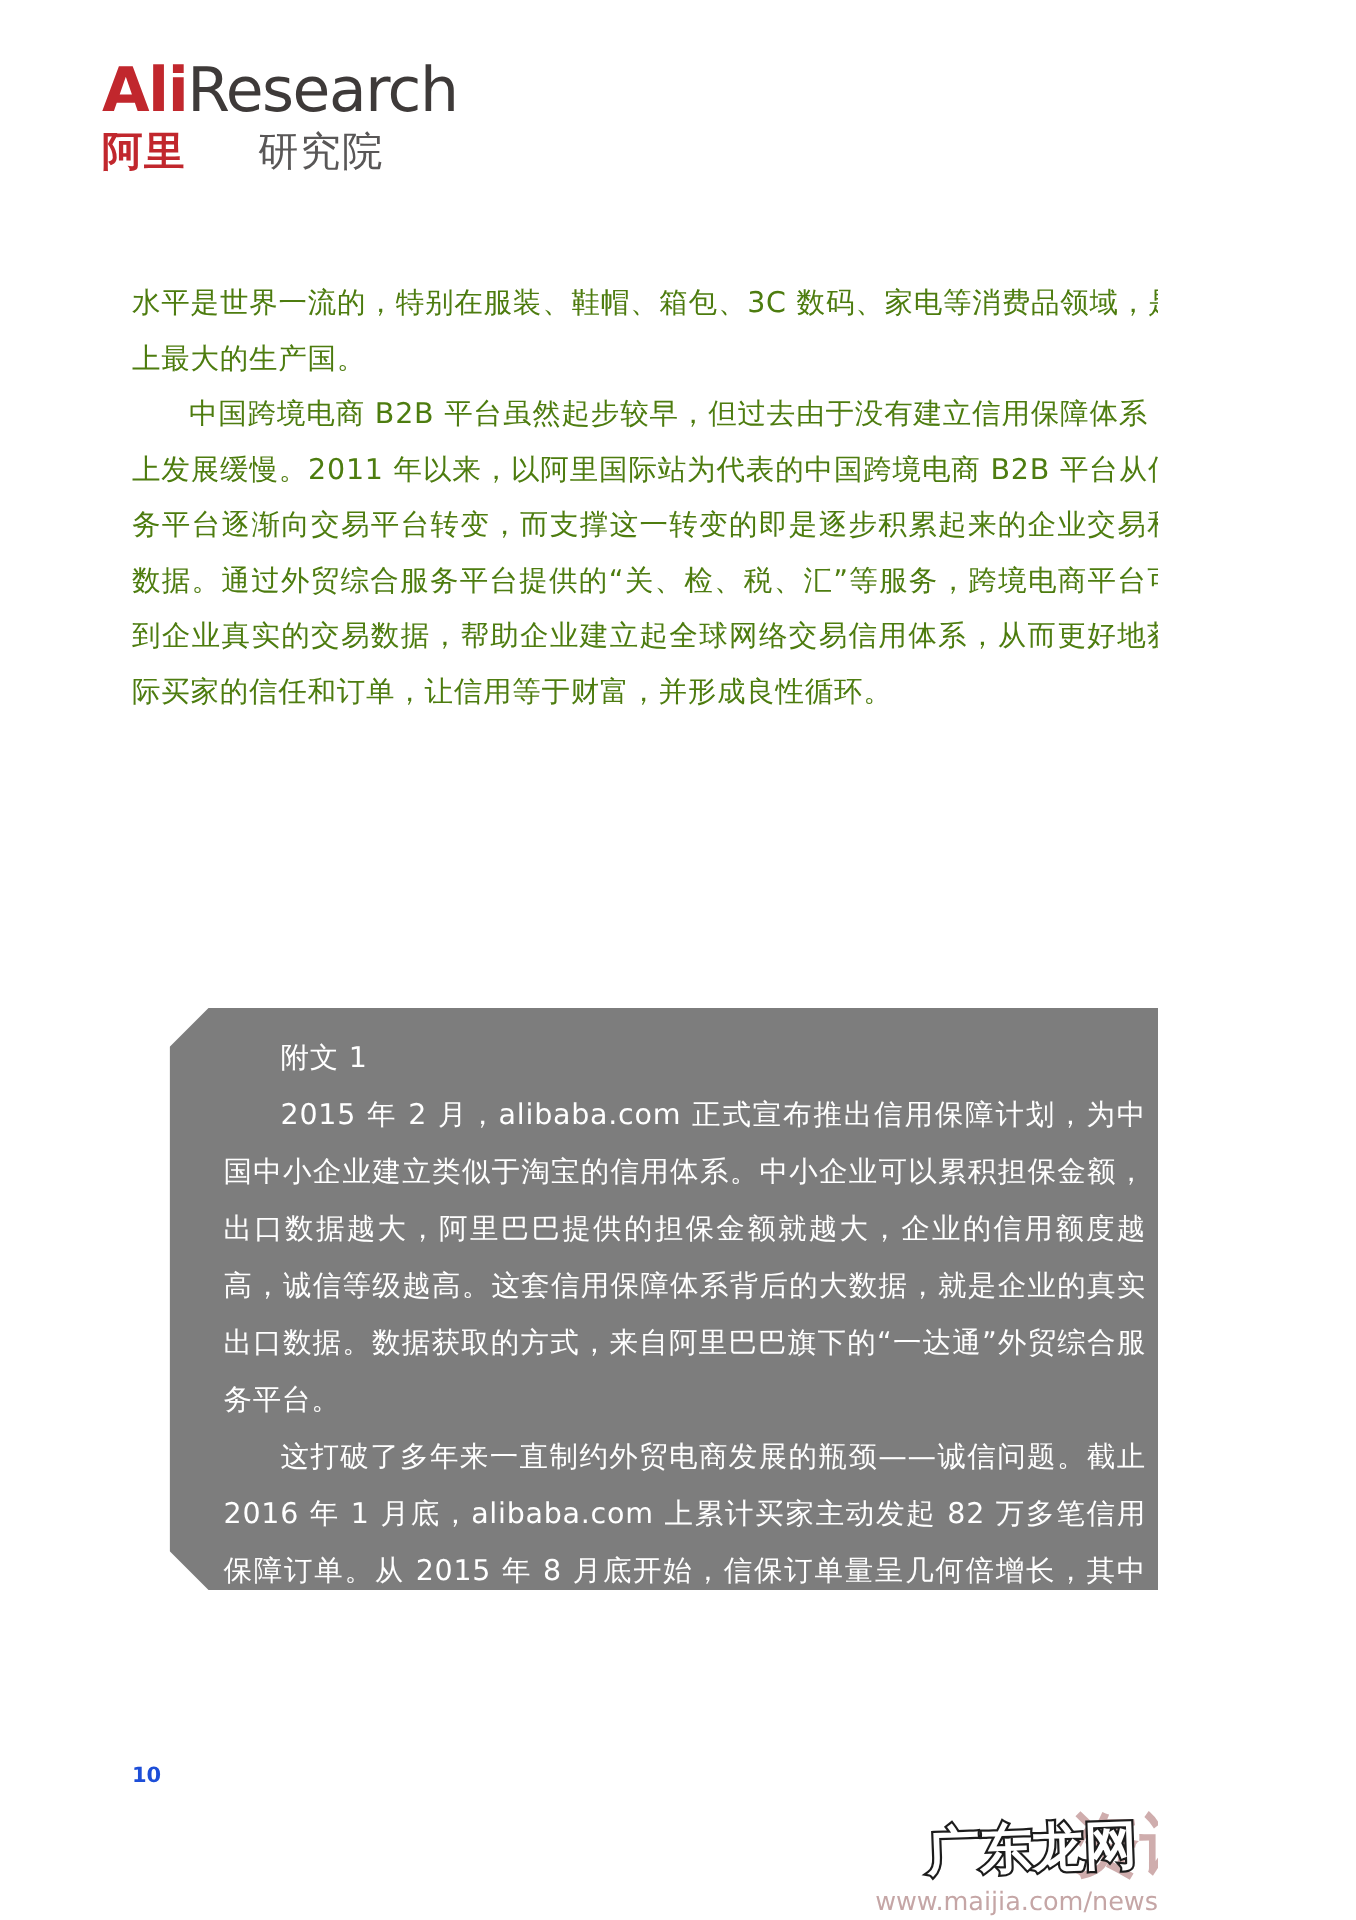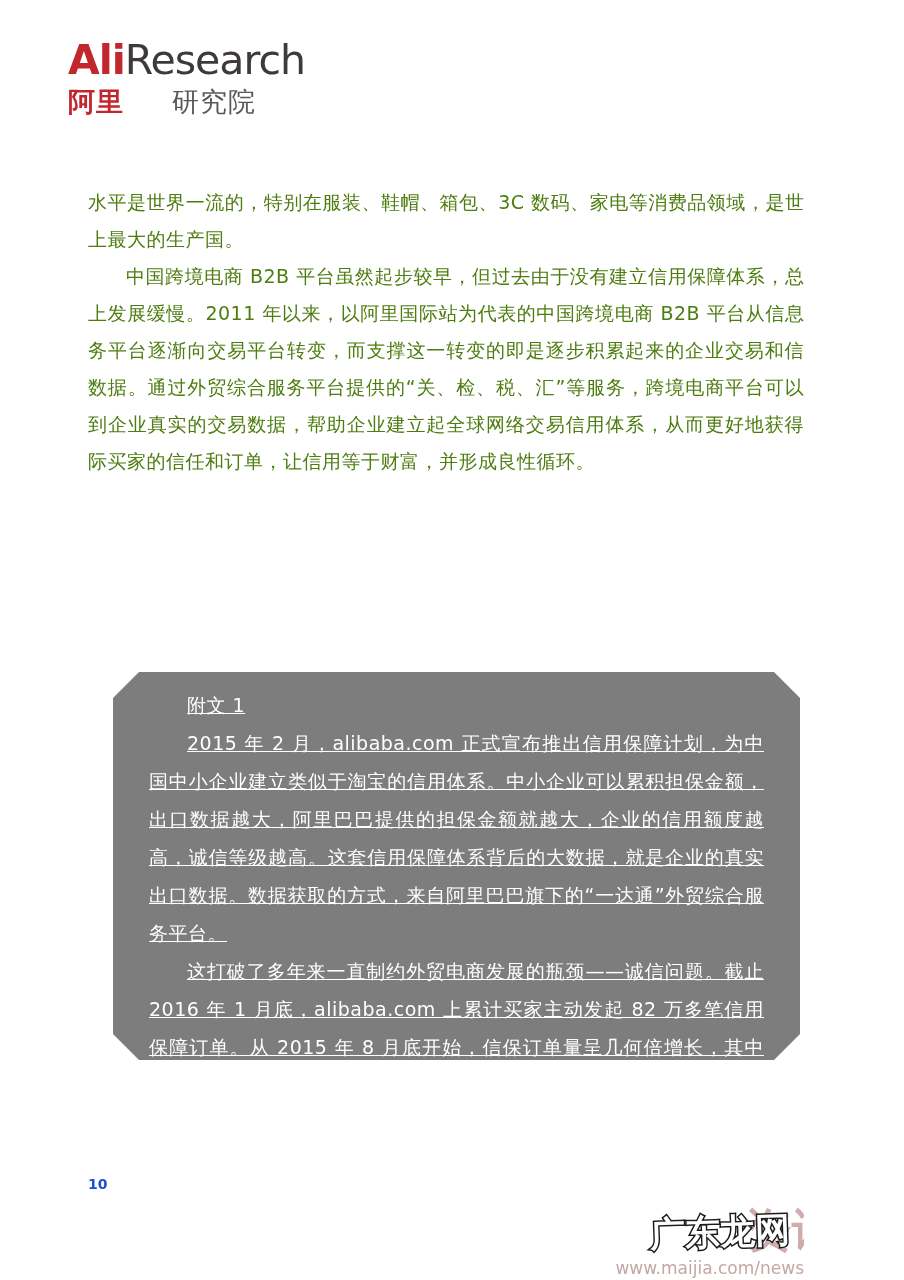--- a/index.html
+++ b/index.html
@@ -3,21 +3,20 @@
 <meta charset="utf-8">
 <style>
   html, body { margin: 0; padding: 0; }
   .page {
     position: relative;
     width: 772px;
     height: 1280px;
     background: #ffffff;
     overflow: hidden;
     font-family: "DejaVu Sans", "Liberation Sans", sans-serif;
-    padding-left: 32px;
   }
 
   
   .logo { position: absolute; left: 68px; top: 40px; line-height: 1; }
   .logo-line1 { font-size: 41px; letter-spacing: -1px; white-space: nowrap; }
   .logo-ali { color: #c1272d; font-weight: bold; }
   .logo-research { color: #3e3a39; font-weight: normal; }
   .logo-line2 { margin-top: 7px; font-size: 27px; letter-spacing: 1px; white-space: nowrap; }
   .logo-cjk-red { color: #c1272d; font-weight: bold; }
   .logo-cjk-gray { color: #595757; font-weight: normal; margin-left: 48px; }
@@ -51,21 +50,21 @@
     color: #ffffff;
     font-size: 19px;
     line-height: 38px;
     text-align: justify;
     letter-spacing: 0.5px;
     clip-path: polygon(
       26px 0, calc(100% - 26px) 0, 100% 26px,
       100% calc(100% - 26px), calc(100% - 26px) 100%,
       26px 100%, 0 calc(100% - 26px), 0 26px);
   }
-  .callout p { margin: 0; text-decoration: underline; }
+  .callout p { margin: 0; }
 
   
   .page-number {
     position: absolute;
     left: 88px;
     top: 1176px;
     font-size: 14px;
     font-weight: bold;
     color: #1d4ed8;
   }

